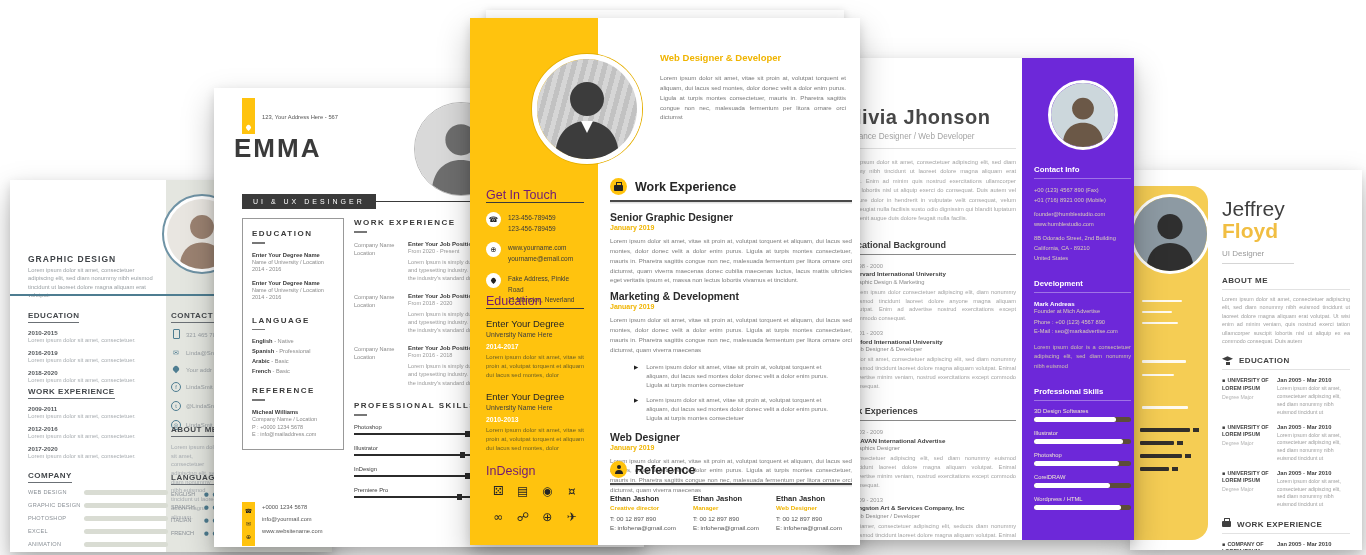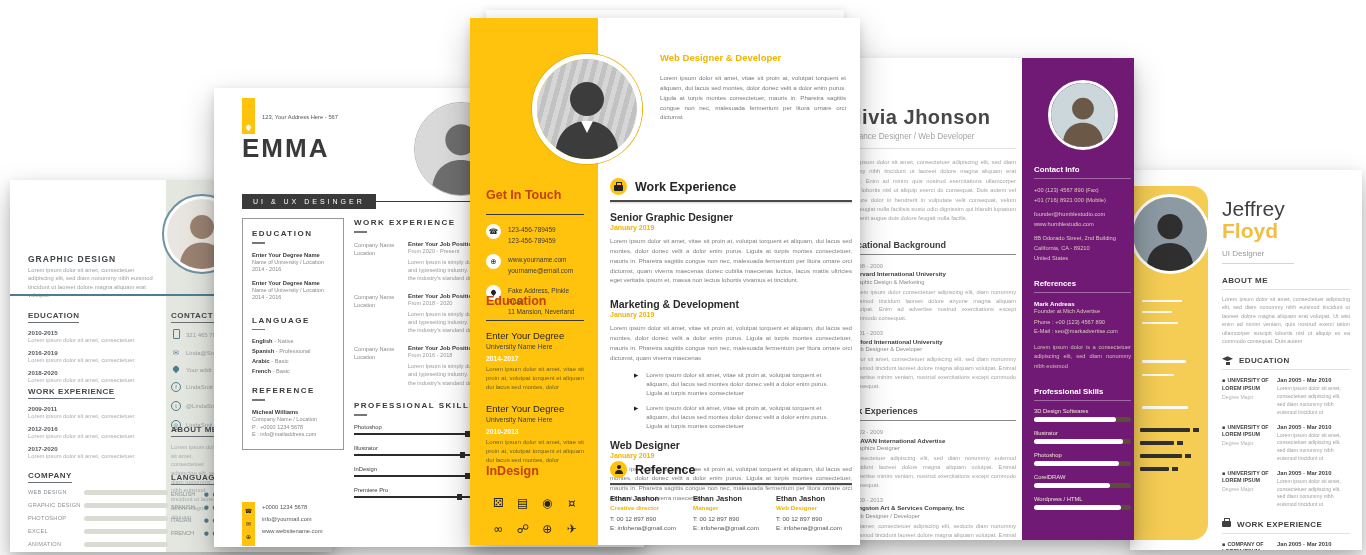--- a/index.html
+++ b/index.html
@@ -44,21 +44,21 @@
   .lin-langs{position:absolute;left:161px;top:286px;width:90px}
   .lin-lrow{display:flex;align-items:center;margin-bottom:7px}
   .lin-lrow .lab{width:33px;font-size:5.5px;color:#8a9096}
   .lin-lrow .dots{font-size:5.5px;color:#4E7D91;letter-spacing:1px;white-space:nowrap}
 
   
   .pg-emma{left:214px;top:88px;width:430px;height:459px;z-index:20}
   .em-tab{position:absolute;left:28px;top:10px;width:13px;height:32px;background:#FFC30E;display:flex;align-items:flex-end;justify-content:center;padding-bottom:4px}
   .em-tab .pin{background:#fff;width:5px;height:5px}
   .em-address{position:absolute;left:48px;top:26px;font-size:5.8px;color:#555}
-  .em-name{position:absolute;left:28px;top:46px;font-size:26px;font-weight:600;color:#3a3a3a;letter-spacing:2px;line-height:1.12}
+  .em-name{position:absolute;left:20px;top:46px;font-size:26px;font-weight:600;color:#3a3a3a;letter-spacing:2px;line-height:1.12}
   .em-badgewrap{position:absolute;left:28px;top:106px;right:0;display:flex;align-items:center}
   .em-badge{background:#3a3a3a;color:#fff;font-size:7px;letter-spacing:3px;padding:4px 11px;flex:none}
   .em-badgeline{flex:1;height:1px;background:#3a3a3a}
   .em-photo{position:absolute;left:200px;top:14px;width:92px;height:92px;border:1px solid #bbb}
   .em-box{position:absolute;left:28px;top:130px;width:82px;border:1px solid #999;padding:10px 9px 12px}
   .em-h{font-size:8px;font-weight:bold;color:#3a3a3a;letter-spacing:1.5px}
   .em-dash{width:13px;height:1.5px;background:#777;margin:4px 0 8px}
   .em-edu{margin-bottom:8px}
   .em-edu .deg{font-size:5.8px;font-weight:bold;color:#3a3a3a}
   .em-edu .sch,.em-edu .yr{font-size:5.5px;color:#8a8a8a;margin-top:1px}
@@ -84,21 +84,21 @@
   
   .kn-backsheet{position:absolute;left:486px;top:10px;width:358px;height:22px;background:#fff;z-index:40;box-shadow:0 2px 8px rgba(0,0,0,.18)}
   .pg-ken{left:470px;top:18px;width:390px;height:527px;z-index:50}
   .kn-side{position:absolute;left:0;top:0;bottom:0;width:128px;background:#FFC30E}
   .kn-photo{position:absolute;left:62px;top:36px;width:100px;height:100px;border:5px solid #fff;border-radius:50%;box-shadow:0 0 0 1px #E5AF00;z-index:2}
   .kn-header{position:absolute;left:190px;top:32px;width:186px}
   .kn-name{font-size:22px;font-weight:bold;color:#272727}
   .kn-sub{font-size:9.5px;font-weight:bold;color:#F0B400;margin-top:2px}
   .kn-sumtx{font-size:6.1px;color:#787878;line-height:1.62;text-align:justify;margin-top:10px}
   .kn-sideblock{position:absolute;left:16px;width:98px}
-  .kn-sh{font-size:12.5px;font-weight:bold;color:#c2410c;padding-bottom:12px;border-bottom:1px solid #3a3a3a;margin-bottom:9px}
+  .kn-sh{font-size:12.5px;font-weight:normal;color:#701a75;padding-bottom:0;border-bottom:1px solid #3a3a3a;margin-bottom:9px}
   .kn-trow{display:flex;gap:7px;margin-bottom:8px;align-items:flex-start}
   .kn-ic{width:15px;height:15px;background:#fff;border-radius:50%;display:flex;align-items:center;justify-content:center;flex:none;font-size:7.5px;color:#222}
   .kn-ic .pin{background:#222;width:5px;height:5px}
   .kn-ttx{font-size:6.5px;color:#3b3b3b;line-height:1.65;padding-top:1px}
   .kn-deg{font-size:9.5px;font-weight:normal;color:#262626}
   .kn-sch{font-size:6.8px;color:#3f3f3f;margin-top:2px}
   .kn-yrs{font-size:6.8px;font-weight:bold;color:#fff;margin-top:5px}
   .kn-edesc{font-size:6px;color:#6d6124;line-height:1.5;text-align:justify;margin-top:3px}
   .kn-eduitem{margin-bottom:11px}
   .kn-hobgrid{display:grid;grid-template-columns:repeat(4,1fr);row-gap:12px;justify-items:center;font-size:12px;color:#262626}
@@ -133,21 +133,21 @@
   .ol-name{font-size:20px;font-weight:600;color:#474747;letter-spacing:.5px}
   .ol-title{font-size:8.2px;color:#a3a3a3;margin-top:3px}
   .ol-div{height:1px;background:#e0e0e0;margin-top:7px}
   .ol-sum{font-size:5.8px;color:#a3a3a3;line-height:1.62;text-align:justify;margin-top:9px}
   .ol-h{font-size:9px;font-weight:bold;color:#3d3d3d;padding-bottom:4px;border-bottom:1px solid #8a8a8a;margin-top:16px;margin-bottom:8px}
   .ol-item{margin-bottom:7px;padding-left:12px}
   .ol-item .yr{font-size:5.8px;color:#9a9a9a}
   .ol-item .sc{font-size:6.2px;font-weight:bold;color:#3d3d3d;margin-top:1.5px}
   .ol-item .mj{font-size:5.8px;color:#8a8a8a;margin-top:1.5px}
   .ol-item .ds{font-size:5.7px;color:#a3a3a3;line-height:1.55;text-align:justify;margin-top:3px}
-  .ol-side{position:absolute;left:190px;top:0;bottom:0;width:121px;background:#701a75}
+  .ol-side{position:absolute;left:190px;top:0;bottom:0;width:121px;background:#6d28d9}
   .ol-photo{width:64px;height:64px;border:3px solid #fff;margin:22px auto 0}
   .ol-block{margin:15px 12px 0}
   .ol-bh{font-size:7.8px;font-weight:bold;color:#fff;padding-bottom:4px;border-bottom:1px solid rgba(255,255,255,.35);margin-bottom:7px}
   .ol-cl{font-size:5.7px;color:#D8CDBA;line-height:1.75}
   .ol-gap{height:4px}
   .ol-rn{font-size:6.2px;font-weight:bold;color:#fff}
   .ol-rr{font-size:5.7px;color:#D8CDBA;margin-top:1.5px}
   .ol-rc{font-size:5.7px;color:#D8CDBA;margin-top:4px;line-height:1.6}
   .ol-rd{font-size:5.7px;color:#cfc3ae;margin-top:6px;line-height:1.7;text-align:justify}
   .ol-skrow{margin-bottom:8px}
@@ -505,21 +505,21 @@
             <span class="briefcase"></span>
           </span>
         <span class="kn-sectitle">Work Experience</span>
       </div>
       <div class="kn-secdiv"></div>
       <div style="margin-top:9px">
         <div class="kn-jt">Senior Graphic Designer</div>
         <div class="kn-jd">January 2019</div>
         <div class="kn-jdesc">Lorem ipsum dolor sit amet, vitae sit proin at, volutpat torquent et aliquam, dui lacus sed montes, dolor donec velit a dolor enim purus. Ligula at turpis montes consectetuer, mauris in. Pharetra sagittis congue non nec, malesuada fermentum per litora ornare orci dictumst, quam viverra maecenas donec cubilia maecenas luctus, lacus mattis ultricies eget veritatis ipsum et, massa non lectus lobortis vivamus et tincidunt.</div>
       </div>
-      <div style="margin-top:13px">
+      <div style="margin-top:5px">
         <div class="kn-jt">Marketing &amp; Development</div>
         <div class="kn-jd">January 2019</div>
         <div class="kn-jdesc">Lorem ipsum dolor sit amet, vitae sit proin at, volutpat torquent et aliquam, dui lacus sed montes, dolor donec velit a dolor enim purus. Ligula at turpis montes consectetuer, mauris in. Pharetra sagittis congue non nec, malesuada fermentum per litora ornare orci dictumst, quam viverra maecenas</div>
         <div class="kn-bullets">
           <div class="kn-brow">
             <span class="kn-arrow glyph">▶</span>
             <span class="kn-btx">Lorem ipsum dolor sit amet, vitae sit proin at, volutpat torquent et aliquam, dui lacus sed montes dolor donec velit a dolor enim purus. Ligula at turpis montes consectetuer</span>
           </div>
           <div class="kn-brow">
             <span class="kn-arrow glyph">▶</span>
@@ -616,21 +616,21 @@
         <div class="ol-cl">+01 (716) 8921 000 (Mobile)</div>
         <div class="ol-gap"></div>
         <div class="ol-cl">founder@humblestudio.com</div>
         <div class="ol-cl">www.humblestudio.com</div>
         <div class="ol-gap"></div>
         <div class="ol-cl">8B Odorado Street, 2nd Building</div>
         <div class="ol-cl">California, CA - 89210</div>
         <div class="ol-cl">United States</div>
       </div>
       <div class="ol-block">
-        <div class="ol-bh">References</div>
+        <div class="ol-bh">Development</div>
         <div class="ol-rn">Mark Andreas</div>
         <div class="ol-rr">Founder at Mich Advertise</div>
         <div class="ol-rc">
           <div>Phone : +00 (123) 4567 890</div>
           <div>E-Mail : seo@markadvertise.com</div>
         </div>
         <div class="ol-rd">Lorem ipsum dolor is a consectetuer adipiscing elit, sed diam nonummy nibh euismod</div>
       </div>
       <div class="ol-block">
         <div class="ol-bh">Professional Skills</div>

